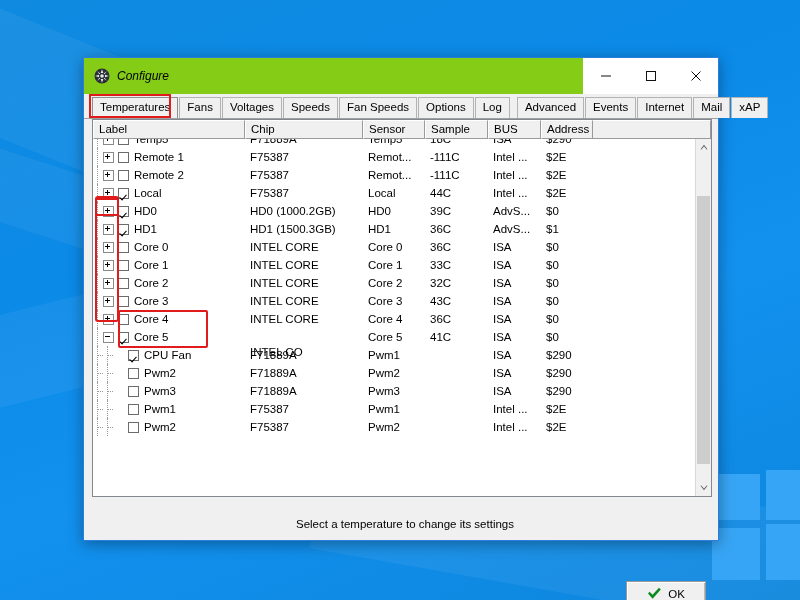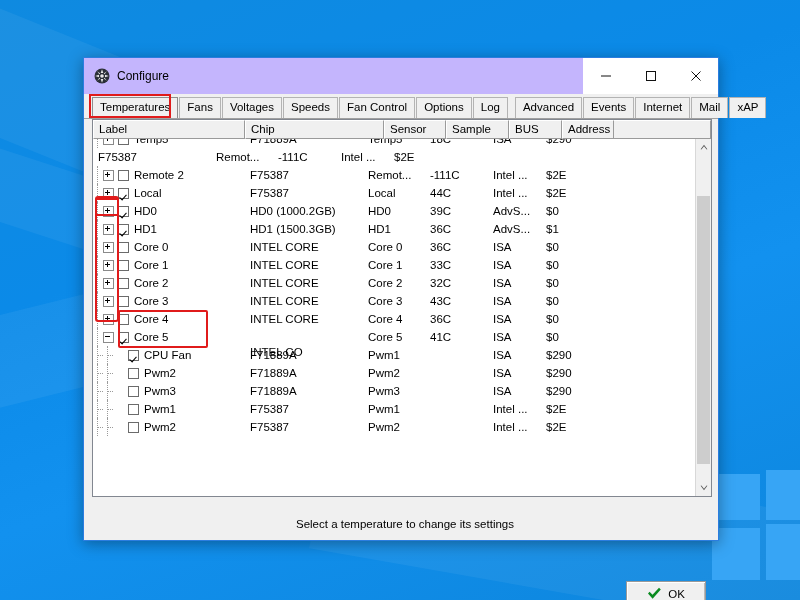--- a/index.html
+++ b/index.html
@@ -40,24 +40,25 @@
     position: absolute;
     left: 83px; top: 57px;
     width: 636px; height: 484px;
     background: #f0f0f0;
     border: 1px solid #2b7de0;
     box-shadow: 0 3px 14px rgba(0,0,0,0.35);
     box-sizing: border-box;
   }
   #titlebar {
     height: 36px;
-    background: #c4b5fd;
+    background: #84cc16;
     display: flex;
     align-items: center;
     position: relative;
+    font-style: italic;
   }
   #title-icon {
     width: 16px; height: 16px;
     margin-left: 10px; margin-right: 7px;
     flex: 0 0 auto;
   }
   #title-text {
     font-size: 12px;
     color: #000;
     font-family: "Liberation Sans", sans-serif;
@@ -330,37 +331,37 @@
           </svg>
       </div>
     </div>
   </div>
 
   <div id="tabstrip">
     <div class="tab active">Temperatures</div>
     <div class="tab">Fans</div>
     <div class="tab">Voltages</div>
     <div class="tab">Speeds</div>
-    <div class="tab">Fan Control</div>
+    <div class="tab">Fan Speeds</div>
     <div class="tab">Options</div>
     <div class="tab gapafter">Log</div>
     <div class="tab">Advanced</div>
     <div class="tab">Events</div>
     <div class="tab">Internet</div>
     <div class="tab">Mail</div>
     <div class="tab">xAP</div>
     <div id="tab-annot"></div>
   </div>
 
   <div id="panel">
     <div id="listview">
 
       <div id="headerrow">
         <div class="hcell" style="width:152px">Label</div>
-        <div class="hcell" style="width:139px">Chip</div>
+        <div class="hcell" style="width:118px">Chip</div>
         <div class="hcell" style="width:62px">Sensor</div>
         <div class="hcell" style="width:63px">Sample</div>
         <div class="hcell" style="width:53px">BUS</div>
         <div class="hcell" style="width:52px">Address</div>
         <div class="hcell filler" style="flex:1"></div>
       </div>
 
       <div id="rows-clip">
         <div id="rows">
             <div class="row">
@@ -370,20 +371,26 @@
                 <div class="cbox"></div>
                 <span>Temp5</span>
               </div>
               <div class="cell" style="width: 118px;">F71889A</div>
               <div class="cell" style="width: 62px;">Temp5</div>
               <div class="cell" style="width: 63px;">18C</div>
               <div class="cell" style="width: 53px;">ISA</div>
               <div class="cell" style="width: 52px;">$290</div>
             </div>
             <div class="row">
+              <div class="cell c-label" style="width: 152px;">
+                <div class="treeline"></div>
+                <div class="expander plus"></div>
+                <div class="cbox"></div>
+                <span>Remote 1</span>
+              </div>
               <div class="cell" style="width: 118px;">F75387</div>
               <div class="cell" style="width: 62px;">Remot...</div>
               <div class="cell" style="width: 63px;">-111C</div>
               <div class="cell" style="width: 53px;">Intel ...</div>
               <div class="cell" style="width: 52px;">$2E</div>
             </div>
             <div class="row">
               <div class="cell c-label" style="width: 152px;">
                 <div class="treeline"></div>
                 <div class="expander plus"></div>

